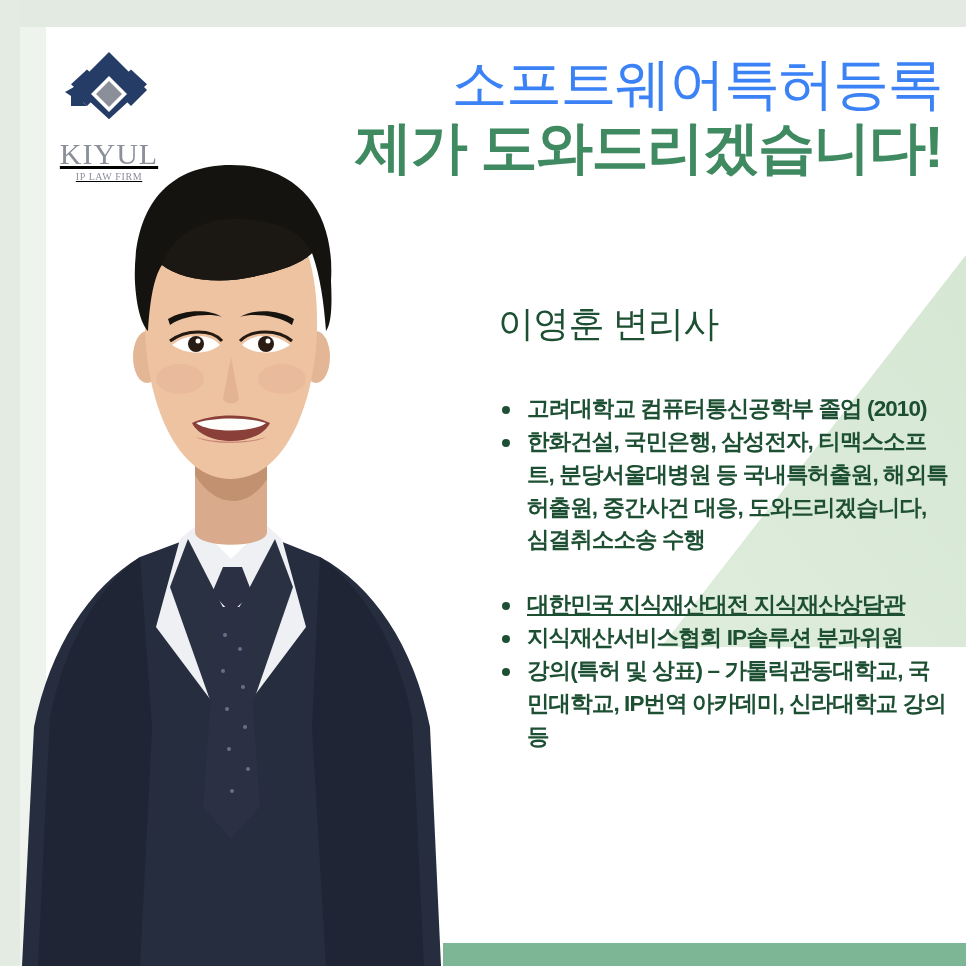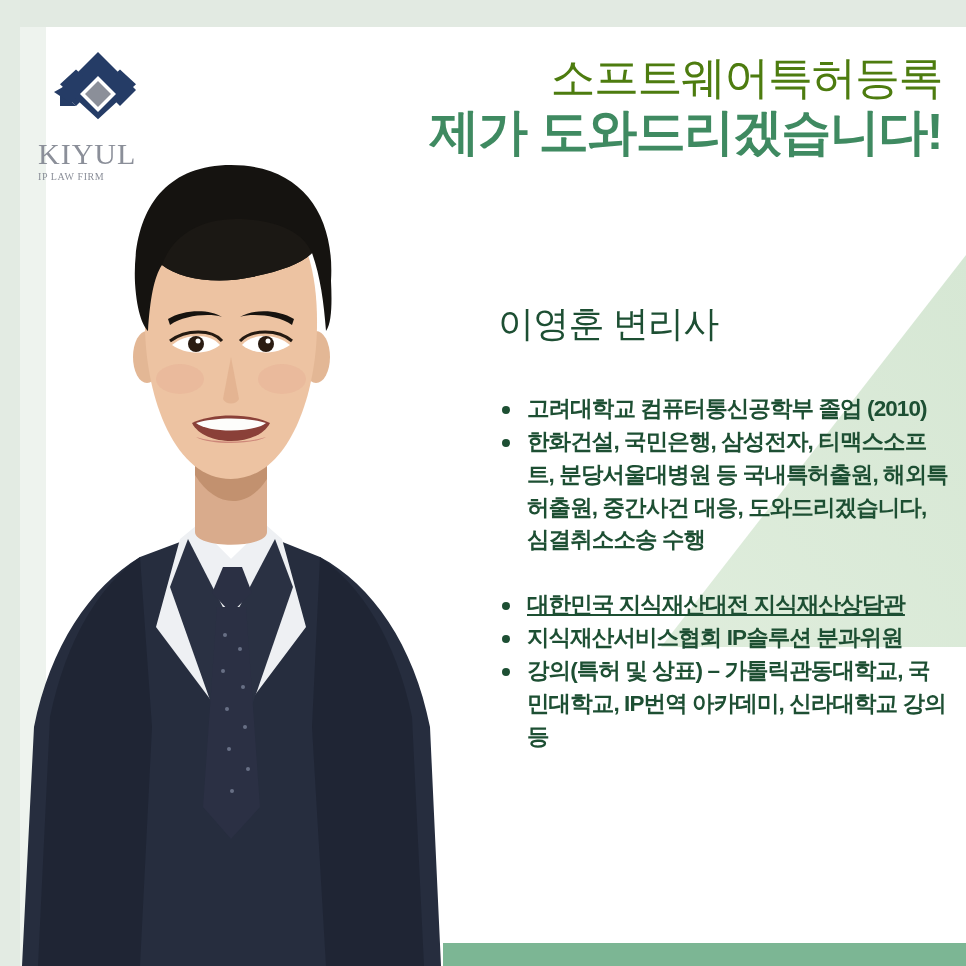--- a/index.html
+++ b/index.html
@@ -46,23 +46,25 @@
     left: 443px;
     top: 943px;
     width: 523px;
     height: 23px;
     background: #7cb694;
   }
 
   
   .logo {
     position: absolute;
-    left: 38px;
+    left: 49px;
     top: 48px;
     width: 120px;
+    text-align: center;
+    text-decoration: underline;
   }
   .logo-mark { width: 96px; height: 88px; margin: 0 auto; display: block; }
   .logo-word {
     font-family: "Liberation Serif", "DejaVu Serif", serif;
     font-size: 30px;
     letter-spacing: 1px;
     color: #8b8f99;
     line-height: 1.05;
     margin-top: 2px;
   }
@@ -76,29 +78,29 @@
 
   
   .headline {
     position: absolute;
     right: 24px;
     top: 54px;
     text-align: right;
     width: 620px;
   }
   .headline-1 {
-    font-size: 45px;
+    font-size: 56px;
     font-weight: 400;
-    color: #4d7c0f;
+    color: #3b82f6;
     letter-spacing: -1.5px;
     line-height: 1.08;
     white-space: nowrap;
   }
   .headline-2 {
-    font-size: 50px;
+    font-size: 57px;
     font-weight: 700;
     color: #3f8a61;
     letter-spacing: -1.5px;
     line-height: 1.1;
     margin-top: 2px;
     white-space: nowrap;
   }
 
   
   .portrait {

